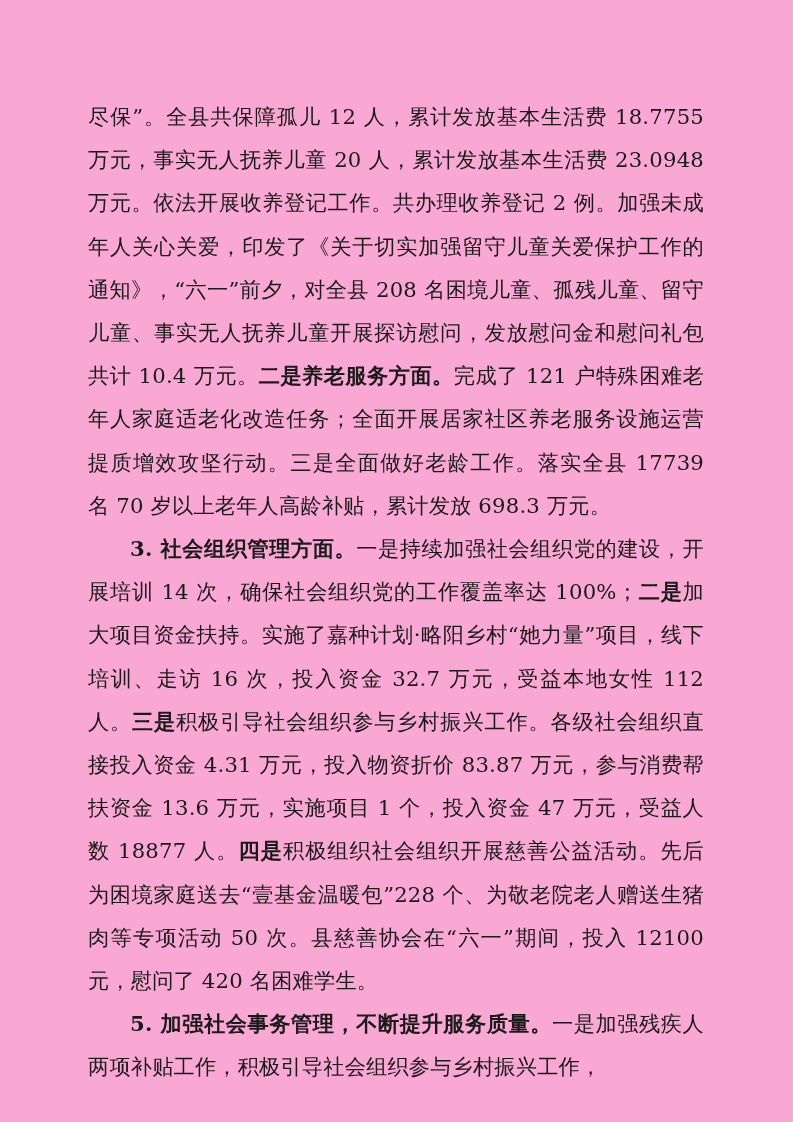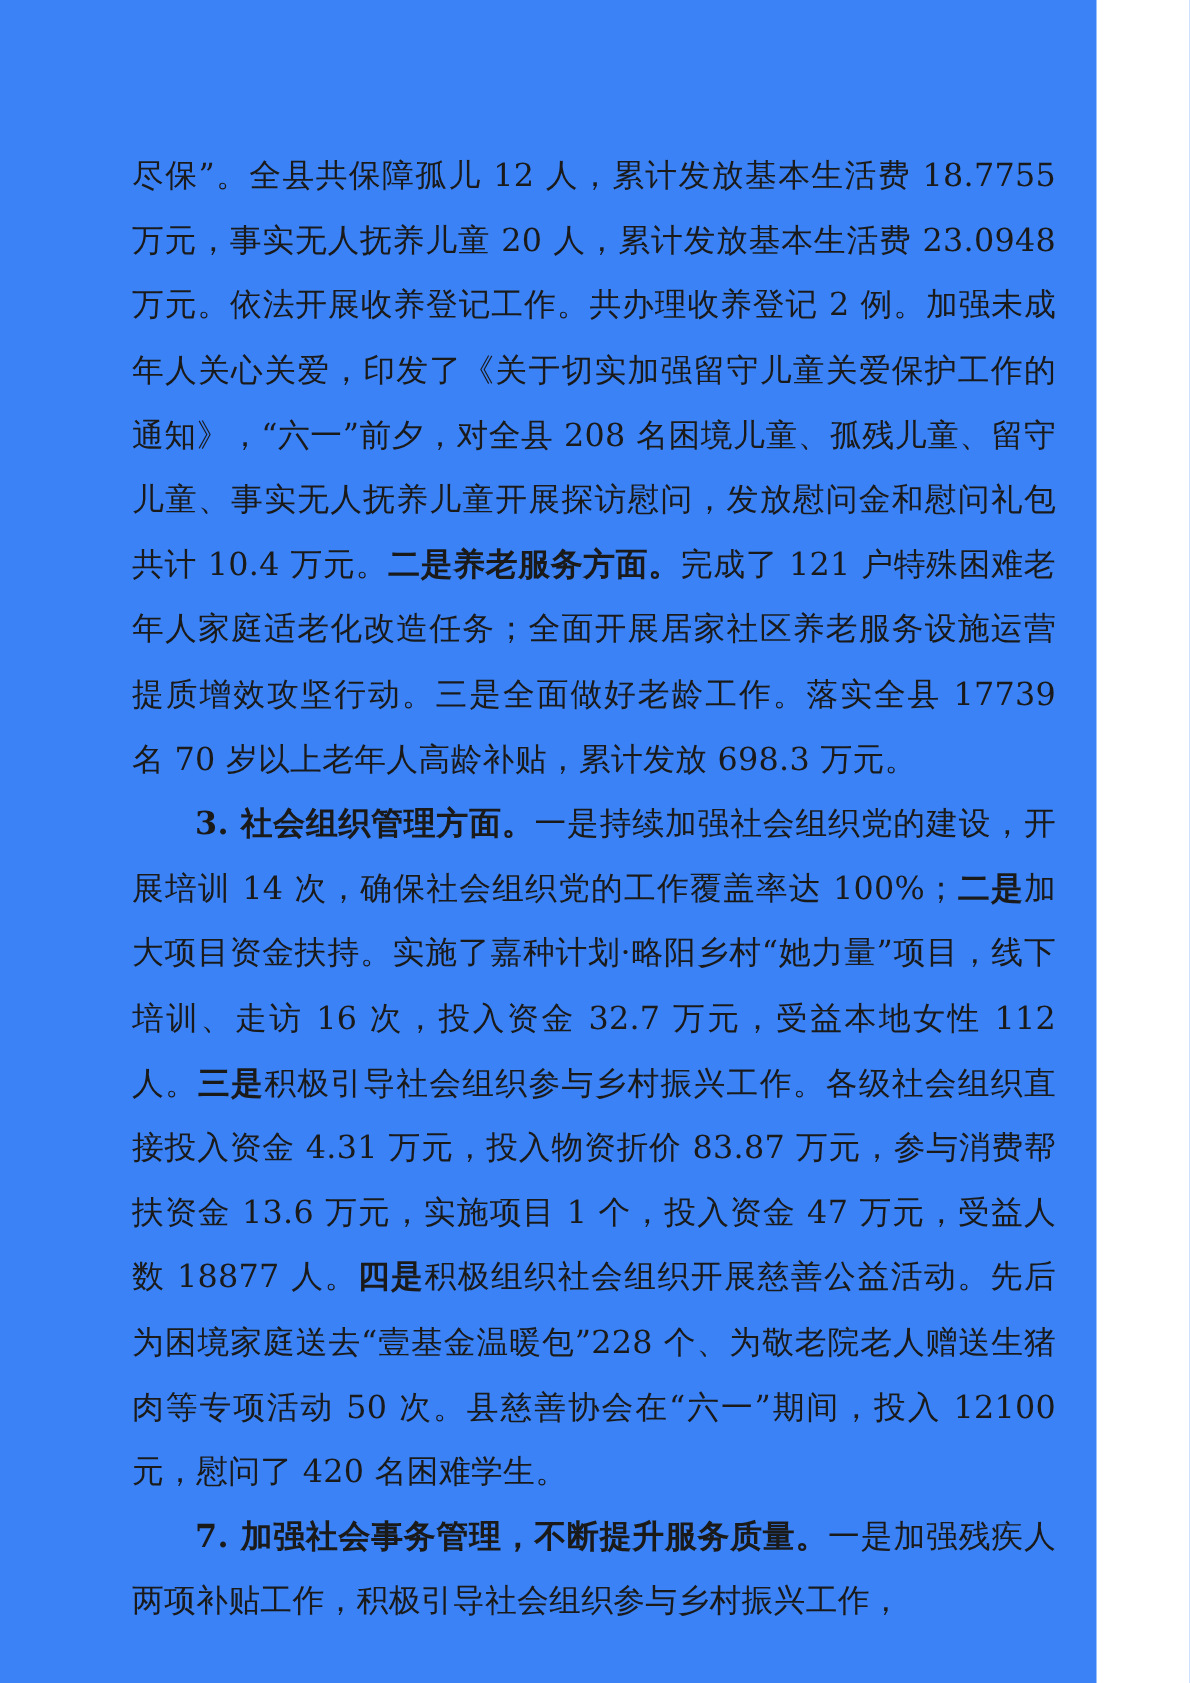--- a/index.html
+++ b/index.html
@@ -2,23 +2,23 @@
 <html><head>
 <meta charset="utf-8">
 <style>
   html, body {
     margin: 0;
     padding: 0;
     background: #ffffff;
   }
   .page {
     position: relative;
-    width: 731px;
+    width: 793px;
     height: 1122px;
-    background: #3b82f6;
+    background: #f9a8d4;
     overflow: hidden;
     font-family: "DejaVu Serif", "Liberation Serif", serif;
   }
   .body-area {
     position: absolute;
     left: 88px;
     top: 95px;
     width: 616px;
   }
   p.para {
@@ -50,17 +50,17 @@
 
     <p class="para">
       <span>尽保”。全县共保障孤儿 12 人，累计发放基本生活费 18.7755 万元，事实无人抚养儿童 20 人，累计发放基本生活费 23.0948 万元。依法开展收养登记工作。共办理收养登记 2 例。加强未成年人关心关爱，印发了《关于切实加强留守儿童关爱保护工作的通知》，“六一”前夕，对全县 208 名困境儿童、孤残儿童、留守儿童、事实无人抚养儿童开展探访慰问，发放慰问金和慰问礼包共计 10.4 万元。</span><span class="bold">二是养老服务方面。</span><span>完成了 121 户特殊困难老年人家庭适老化改造任务；全面开展居家社区养老服务设施运营提质增效攻坚行动。三是全面做好老龄工作。落实全县 17739 名 70 岁以上老年人高龄补贴，累计发放 698.3 万元。</span>
     </p>
 
     <p class="para">
       <span class="indent"></span><span class="bold">3. 社会组织管理方面。</span><span>一是持续加强社会组织党的建设，开展培训 14 次，确保社会组织党的工作覆盖率达 100%；</span><span class="bold">二是</span><span>加大项目资金扶持。实施了嘉种计划·略阳乡村“她力量”项目，线下培训、走访 16 次，投入资金 32.7 万元，受益本地女性 112 人。</span><span class="bold">三是</span><span>积极引导社会组织参与乡村振兴工作。各级社会组织直接投入资金 4.31 万元，投入物资折价 83.87 万元，参与消费帮扶资金 13.6 万元，实施项目 1 个，投入资金 47 万元，受益人数 18877 人。</span><span class="bold">四是</span><span>积极组织社会组织开展慈善公益活动。先后为困境家庭送去“壹基金温暖包”228 个、为敬老院老人赠送生猪肉等专项活动 50 次。县慈善协会在“六一”期间，投入 12100 元，慰问了 420 名困难学生。</span>
     </p>
 
     <p class="para">
-      <span class="indent"></span><span class="bold">7. 加强社会事务管理，不断提升服务质量。</span><span>一是加强残疾人两项补贴工作，积极引导社会组织参与乡村振兴工作，</span>
+      <span class="indent"></span><span class="bold">5. 加强社会事务管理，不断提升服务质量。</span><span>一是加强残疾人两项补贴工作，积极引导社会组织参与乡村振兴工作，</span>
     </p>
 
   </div>
 </div>
 
 </body></html>

